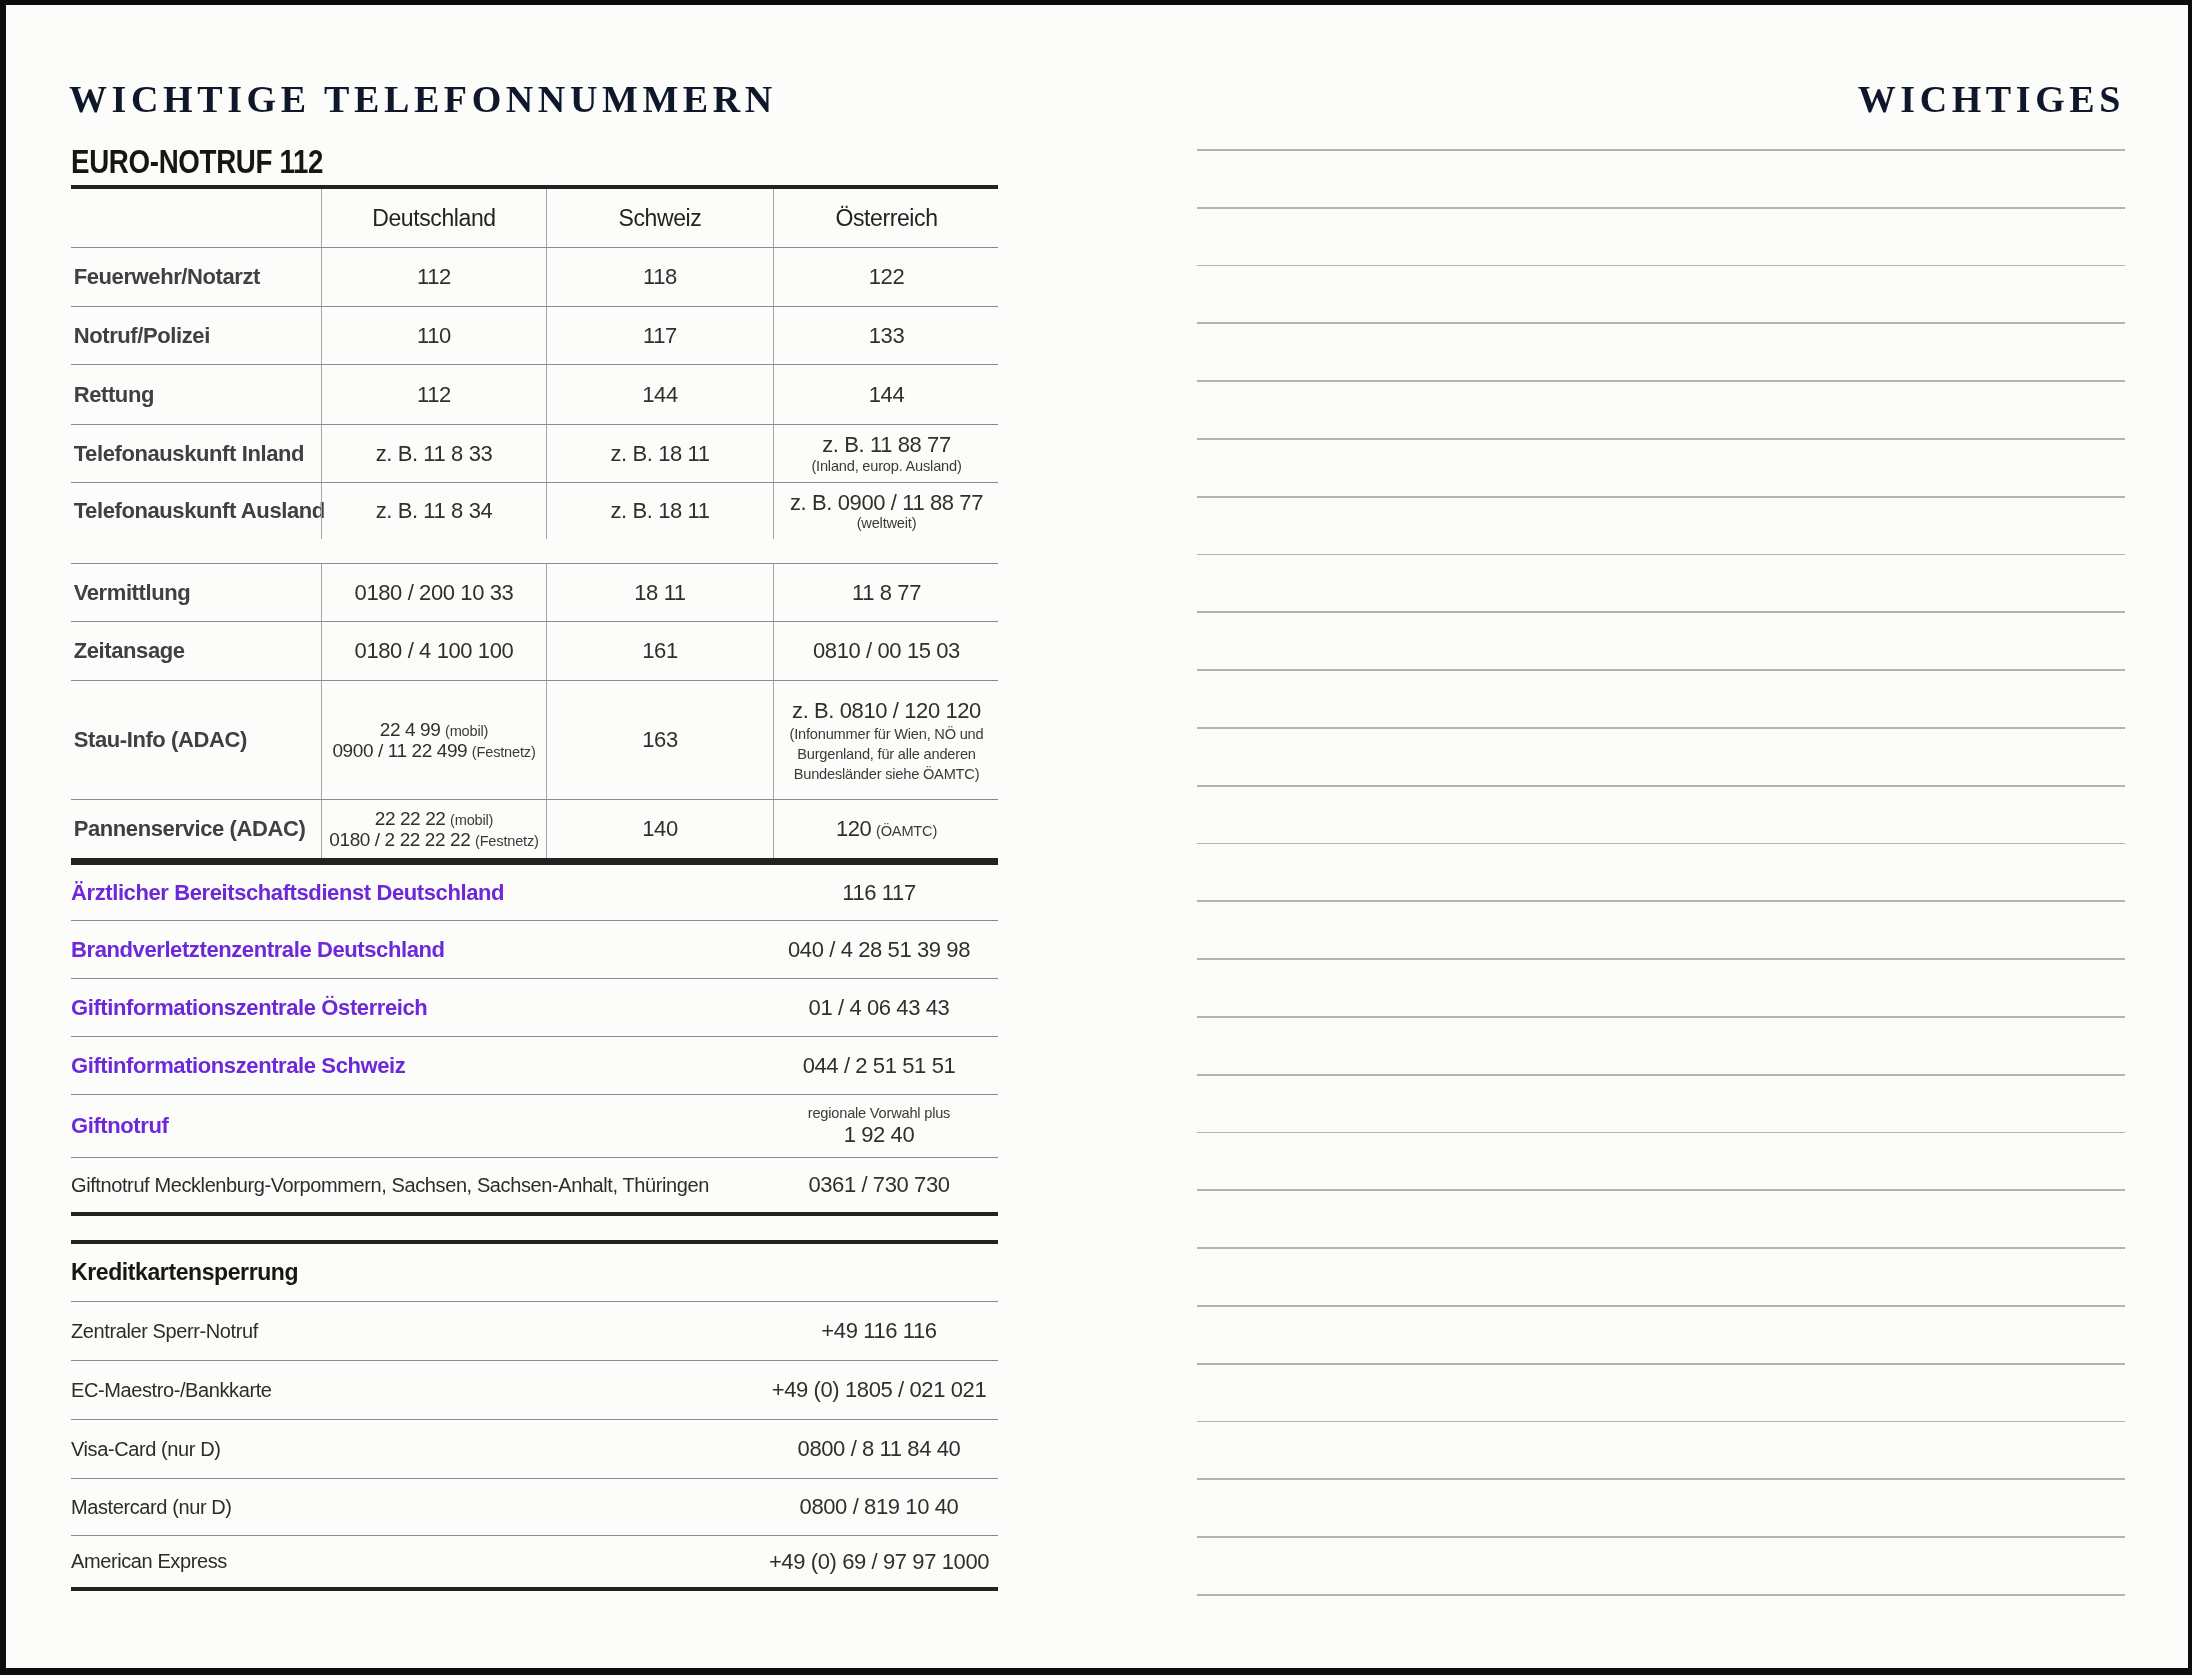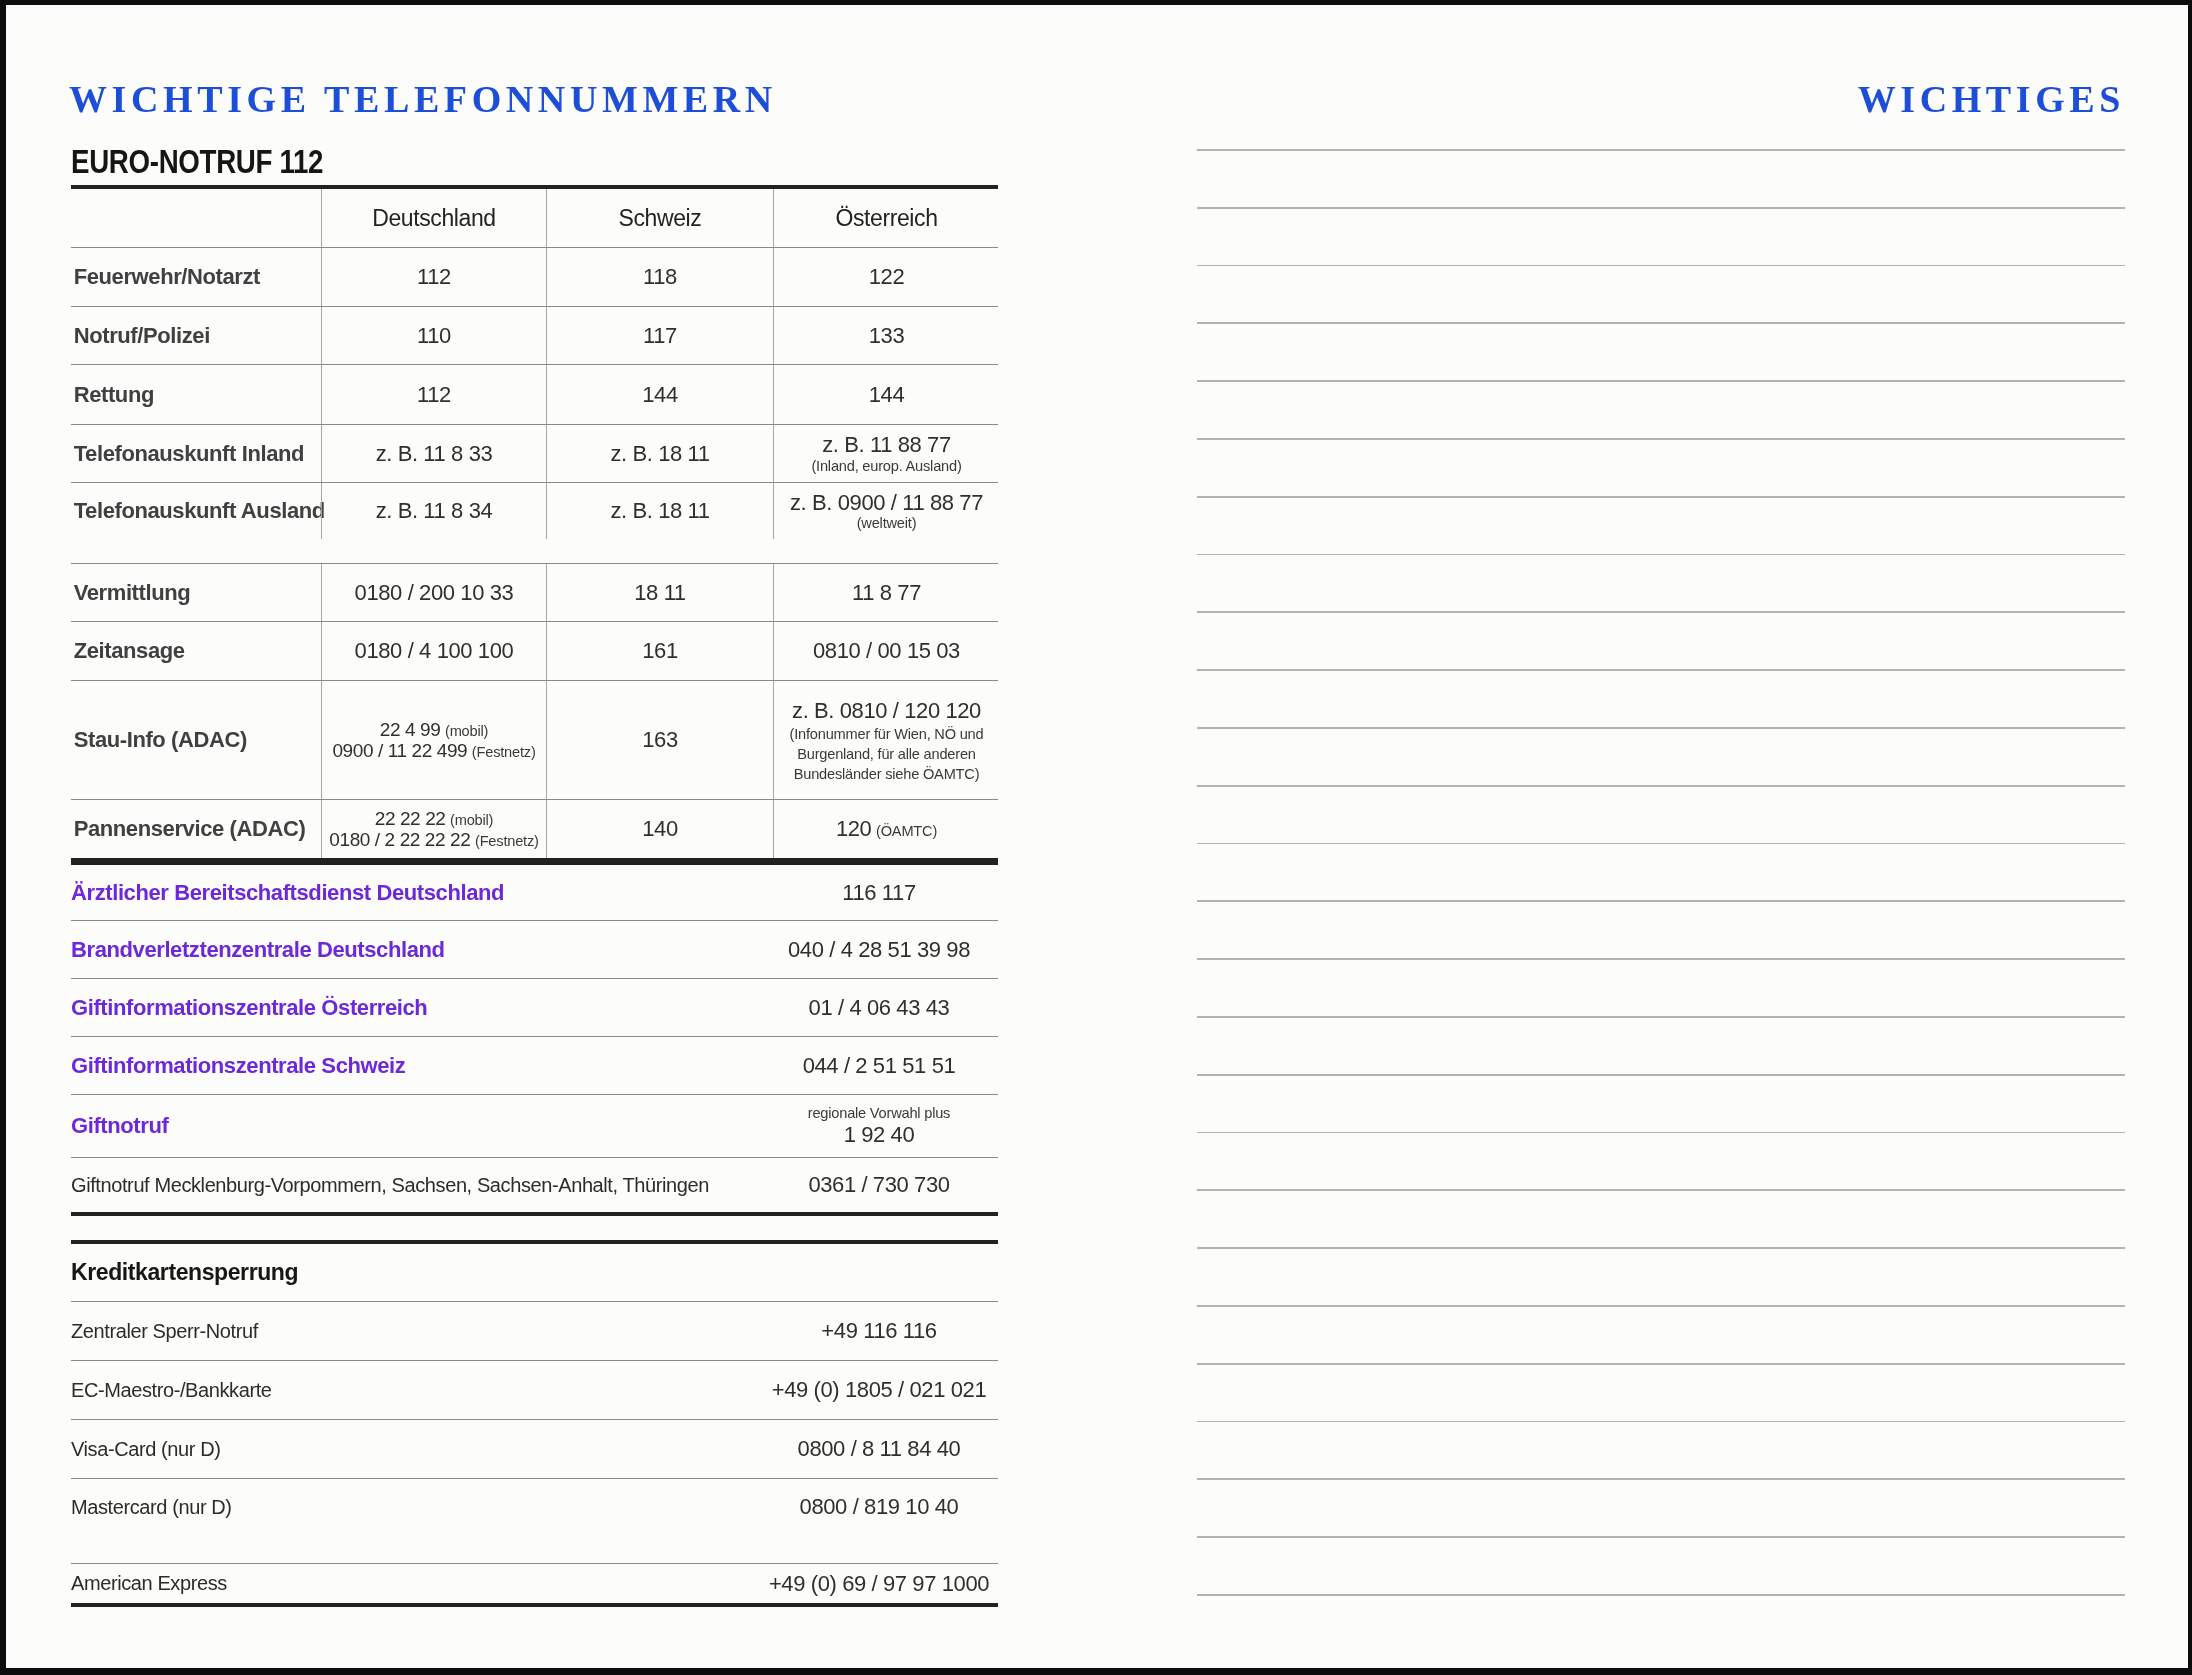--- a/index.html
+++ b/index.html
@@ -12,21 +12,21 @@
   
   .edge { position:absolute; background:#0d0d0d; }
   .edge.top { left:0; top:0; width:2193px; height:4.6px; }
   .edge.left { left:0; top:0; width:5.5px; height:1676px; }
   .edge.right { right:0; top:0; width:4.6px; height:1676px; }
   .edge.bottom { left:0; top:1668px; width:2193px; height:8.2px; }
 
   .serif-title {
     position:absolute; top:77px;
     font-family:"Liberation Serif", serif; font-weight:bold;
-    font-size:38px; letter-spacing:4.6px; color:#1d4ed8; white-space:nowrap;
+    font-size:38px; letter-spacing:4.6px; color:#0f172a; white-space:nowrap;
   }
   #left-title { left:69px; }
   #right-title { right:68px; }
 
   .sheet { letter-spacing:-0.4px; }
 
   #table-heading {
     position:absolute; left:71px; top:143px;
     font-size:33px; font-weight:bold; color:#161614;
     transform:scaleX(0.84); transform-origin:left center; white-space:nowrap;
@@ -242,21 +242,21 @@
       <div class="sec-value">+49 (0) 1805 / 021 021</div>
     </div>
     <div class="sec-row" style="height:59px;">
       <div class="sec-label reg">Visa-Card (nur D)</div>
       <div class="sec-value">0800 / 8 11 84 40</div>
     </div>
     <div class="sec-row" style="height:57px;">
       <div class="sec-label reg">Mastercard (nur D)</div>
       <div class="sec-value">0800 / 819 10 40</div>
     </div>
-    <div class="sec-row" style="height:40px;margin-top:28px;">
+    <div class="sec-row" style="height:52px;">
       <div class="sec-label reg">American Express</div>
       <div class="sec-value">+49 (0) 69 / 97 97 1000</div>
     </div>
   </div>
 
   <div id="ruled-lines">
       <div class="rline"></div>
       <div class="rline"></div>
       <div class="rline"></div>
       <div class="rline"></div>

